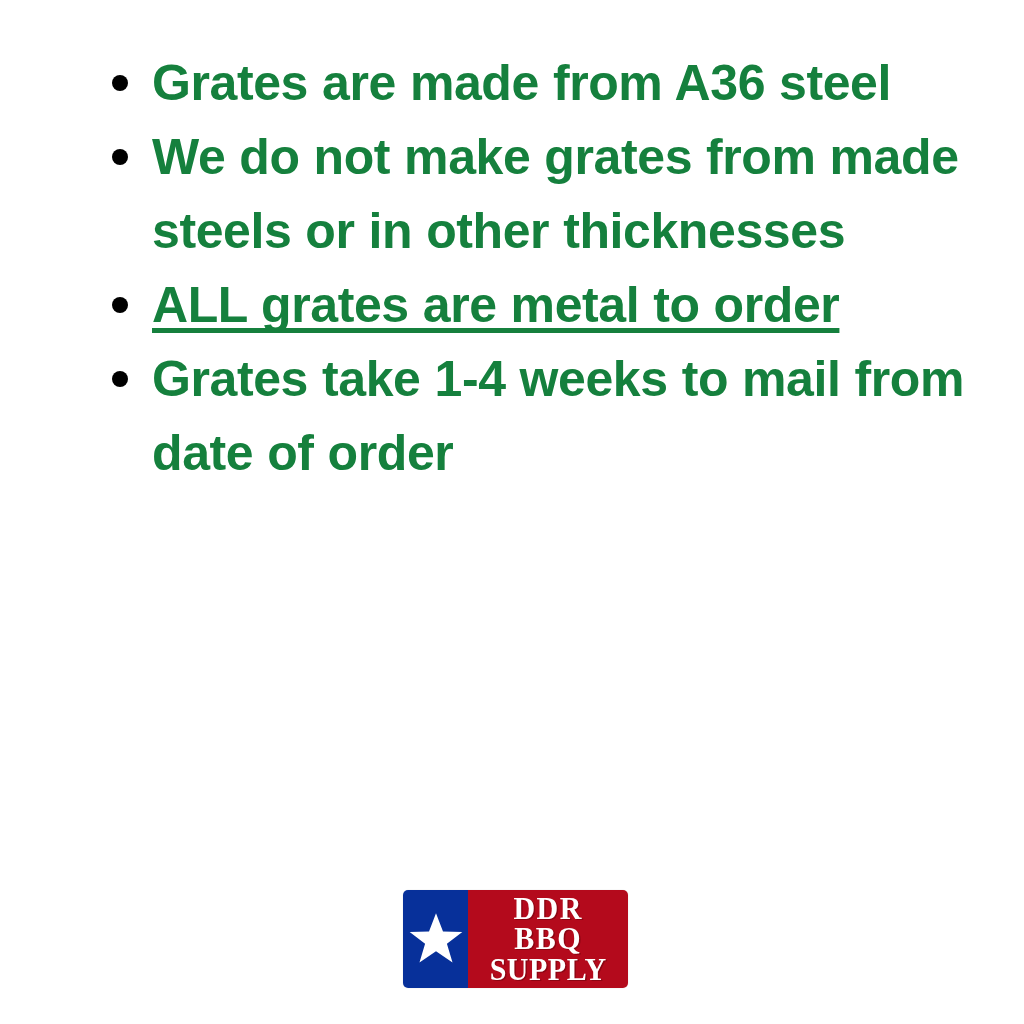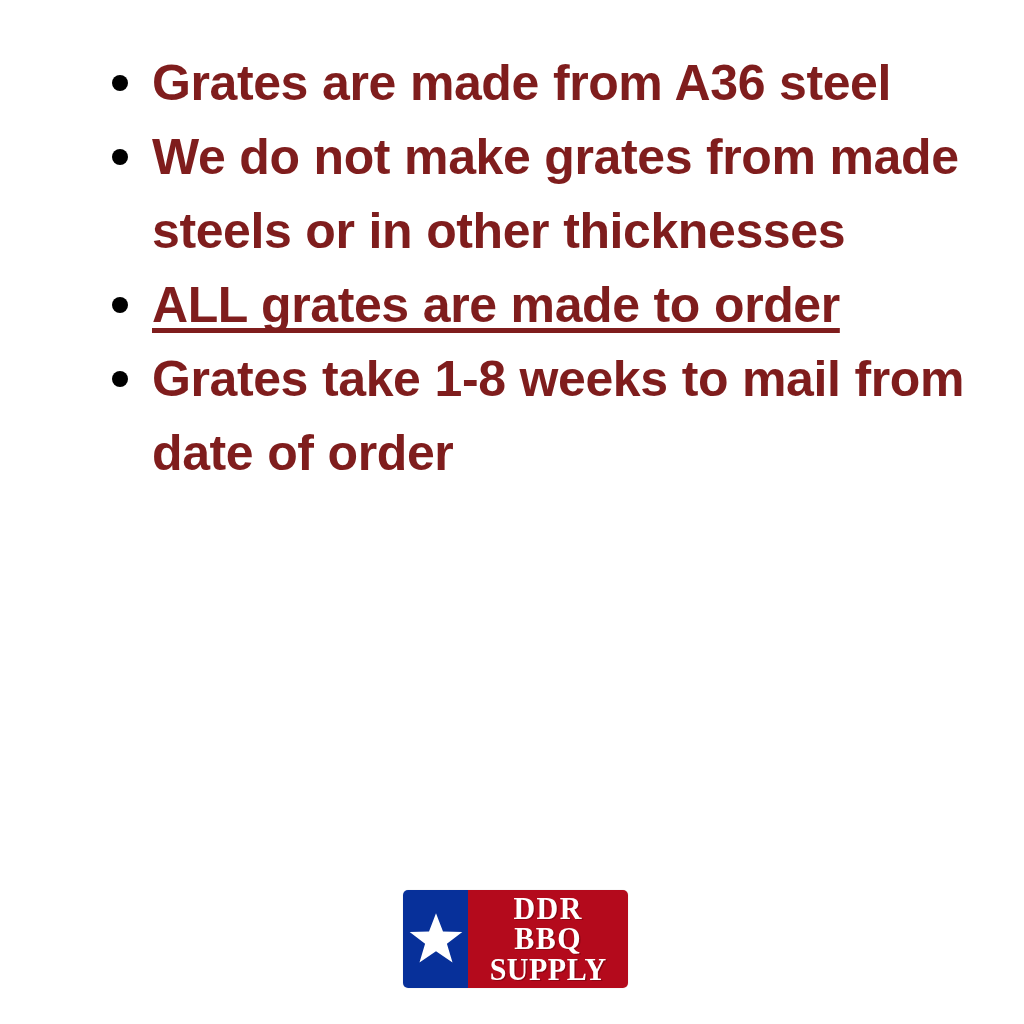--- a/index.html
+++ b/index.html
@@ -30,21 +30,21 @@
     width: 862px;
     margin: 0;
     padding: 0;
     list-style: none;
   }
 
   .bullet-item {
     position: relative;
     padding-left: 44px;
     margin: 0 0 0 0;
-    color: #7f1d1d;
+    color: #15803d;
     font-family: "Liberation Sans", sans-serif;
     font-weight: bold;
     font-size: 50px;
     line-height: 74px;
     letter-spacing: -0.4px;
     word-spacing: 0.5px;
     -webkit-font-smoothing: antialiased;
   }
 
   .bullet-dot {
@@ -133,26 +133,26 @@
       <span class="bullet-text">Grates are made from A36 steel</span>
     </li>
 
     <li class="bullet-item">
       <span class="bullet-dot"></span>
       <span class="bullet-text">We do not make grates from made steels or in other thicknesses</span>
     </li>
 
     <li class="bullet-item is-underlined">
       <span class="bullet-dot"></span>
-      <span class="bullet-text">ALL grates are made to order</span>
+      <span class="bullet-text">ALL grates are metal to order</span>
     </li>
 
     <li class="bullet-item">
       <span class="bullet-dot"></span>
-      <span class="bullet-text">Grates take 1-8 weeks to mail from date of order</span>
+      <span class="bullet-text">Grates take 1-4 weeks to mail from date of order</span>
     </li>
 
 
   </ul>
 
   <div class="logo">
     <div class="logo-blue-panel">
       <svg class="logo-star" viewBox="0 0 100 100">
         <polygon fill="#ffffff" points="50,4 62.5,36.5 97,37.5 69.5,58.5 79.5,92 50,72 20.5,92 30.5,58.5 3,37.5 37.5,36.5"></polygon>
       </svg>

